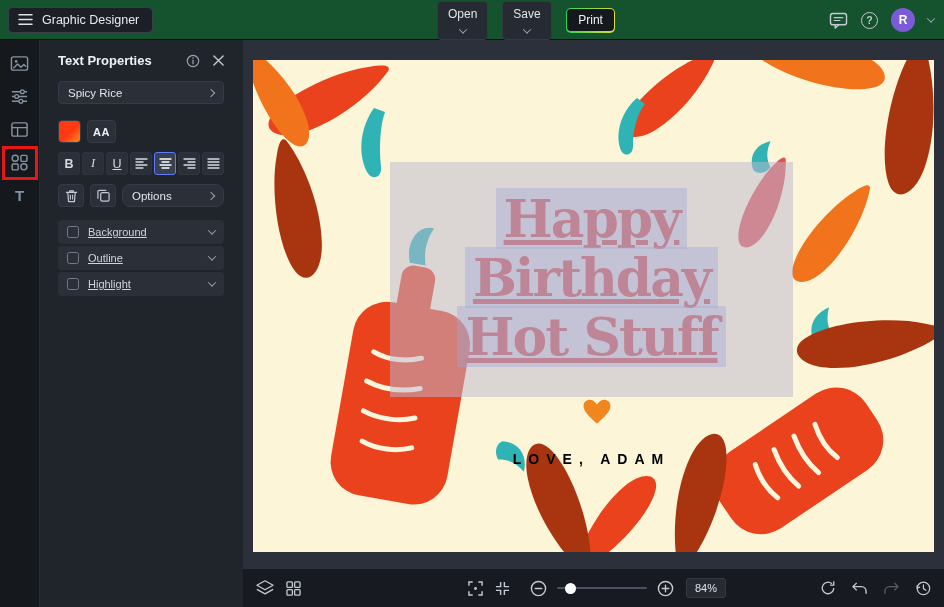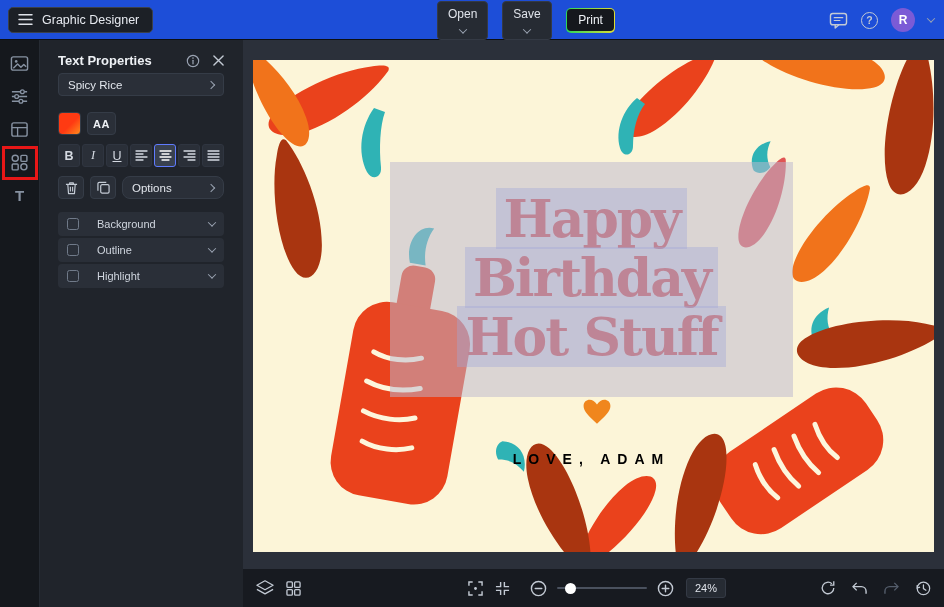--- a/index.html
+++ b/index.html
@@ -1,20 +1,20 @@
 <!DOCTYPE html>
 <html><head>
 <meta charset="utf-8">
 <style>
   * { margin:0; padding:0; box-sizing:border-box; }
   html,body { width:944px; height:607px; overflow:hidden; }
   body { font-family:"Liberation Sans", sans-serif; background:#2b303a; color:#e7eaf0; position:relative; }
 
   
-  .topbar { height:40px; background:#1d4ed8; display:flex; align-items:center; position:relative; border-bottom:1px solid #0d0f12; }
+  .topbar { height:40px; background:#14532d; display:flex; align-items:center; position:relative; border-bottom:1px solid #0d0f12; }
   .app-badge { display:flex; align-items:center; gap:9px; margin-left:8px; padding:5px 13px 5px 9px; border:1px solid #3a4049; border-radius:5px; background:#1c2026; cursor:pointer; }
   .app-title { font-size:12.5px; color:#e7eaf0; }
   .center-actions { position:absolute; left:437px; top:0; height:40px; display:flex; align-items:center; gap:14px; }
   .btn { background:#262b33; border:1px solid #343a45; border-radius:4px; color:#dfe3ea; font-size:12px; padding:5px 10px; display:flex; gap:7px; align-items:center; cursor:pointer;flex-direction:column; }
   .print-btn { border:none; border-radius:5px; padding:1.5px; background:linear-gradient(90deg,#2bd65a,#dedd35); }
   .print-btn .inner { background:#15181d; border-radius:4px; padding:4px 11px; font-size:12px; color:#eef2f6; }
   .right-icons { position:absolute; right:10px; top:0; height:40px; display:flex; align-items:center; gap:13px; }
   .avatar { width:24px; height:24px; border-radius:50%; background:#7b5bd6; color:#fff; font-size:12px; font-weight:bold; display:flex; align-items:center; justify-content:center; cursor:pointer; }
   .help-circle { width:17px; height:17px; border:1.5px solid #c3cad4; border-radius:50%; font-size:10.5px; color:#c3cad4; display:flex; align-items:center; justify-content:center; font-weight:bold; cursor:pointer; }
 
@@ -26,52 +26,52 @@
 
   
   .main { display:flex; height:567px; }
 
   .rail { width:40px; background:#15181d; display:flex; flex-direction:column; align-items:center; padding-top:13px; gap:13px; position:relative; border-right:1px solid #262b33; }
   .ricon { width:20px; height:20px; color:#8792a2; display:flex; align-items:center; justify-content:center; cursor:pointer; }
   .ricon span { font-size:15px; font-weight:bold; color:#8792a2; }
   .annotation { position:absolute; left:2px; top:106px; width:36px; height:34px; border:3px solid #e81717; pointer-events:none; }
 
   .panel { width:203px; background:#20242b; padding:13px 19px 0 18px; }
-  .panel-title-row { display:flex; align-items:center; margin-bottom:5px; }
+  .panel-title-row { display:flex; align-items:center; margin-bottom:13px; }
   .panel-title { font-size:13px; font-weight:bold; color:#eef1f5; }
   .p-ico { margin-left:auto; cursor:pointer; display:flex; }
   .p-ico.close { margin-left:13px; }
   .row-btn { height:23px; background:#2a2f38; border:1px solid #353c47; border-radius:4px; display:flex; align-items:center; padding:0 9px; font-size:11.5px; color:#e2e6ec; margin-bottom:16px; cursor:pointer; }
   .font-row { justify-content:space-between; }
   .size-row { display:flex; gap:6px; margin-bottom:9px; }
   .size-input { width:102px; background:#2a2f38; border:1px solid #353c47; border-radius:4px; height:23px; display:flex; align-items:center; justify-content:flex-end; gap:4px; padding:0 5px; font-size:12px; cursor:text; }
   .size-unit { color:#8b94a3; font-size:11px; }
   .stepper { display:flex; flex-direction:column; gap:2px; cursor:pointer; }
   .swatch { width:23px; height:23px; border-radius:4px; border:1px solid #353c47; background:linear-gradient(135deg,#ff3a12 55%,#ff8c1e); cursor:pointer; }
   .case-btn { width:29px; height:23px; background:#2a2f38; border:1px solid #353c47; border-radius:4px; color:#eef1f5; display:flex; align-items:center; justify-content:center; font-size:11px; font-weight:bold; cursor:pointer; letter-spacing:.5px; }
   .format-row { display:flex; gap:2px; margin-bottom:9px; }
   .fmt { flex:1; height:23px; background:#2a2f38; border:1px solid #2f3540; border-radius:3px; display:flex; align-items:center; justify-content:center; color:#d5dae2; font-size:12.5px; cursor:pointer; }
   .fmt.active { background:#39414f; border-color:#5f7bff; color:#fff; }
   .fmt .b { font-weight:bold; }
   .fmt .i { font-style:italic; font-family:"Liberation Serif", serif; }
   .fmt .u { text-decoration:underline; }
   .actions-row { display:flex; gap:6px; margin-bottom:13px; }
   .sq-btn { width:26px; height:23px; background:#2a2f38; border:1px solid #353c47; border-radius:4px; display:flex; align-items:center; justify-content:center; cursor:pointer; }
   .options-btn { flex:1; height:23px; background:#2a2f38; border:1px solid #353c47; border-radius:8px; display:flex; align-items:center; justify-content:space-between; padding:0 9px; font-size:11.5px; color:#e2e6ec; cursor:pointer; }
-  .toggle-row { height:24px; background:#2a2f38; border-radius:4px; display:flex; align-items:center; gap:18px; padding:0 9px; margin-bottom:2px; font-size:11px; color:#cfd5de; cursor:pointer; }
+  .toggle-row { height:24px; background:#2a2f38; border-radius:4px; display:flex; align-items:center; gap:9px; padding:0 9px; margin-bottom:2px; font-size:11px; color:#cfd5de; cursor:pointer;text-decoration:underline; }
   .checkbox { width:12px; height:12px; border:1.2px solid #707a89; border-radius:2.5px; background:transparent; cursor:pointer; }
   .toggle-row .chev-d { margin-left:auto; }
 
   
   .canvas-area { flex:1; display:flex; flex-direction:column; background:#2b303a; }
   .canvas-wrap { flex:1; padding:20px 10px 17px 10px; }
   .canvas { width:681px; height:492px; position:relative; background:#fcf5d8; overflow:hidden; cursor:default; }
   .deco { position:absolute; left:0; top:0; }
   .card-text { position:absolute; left:137px; top:102px; width:403px; height:235px; padding-top:27px; text-align:center; font-family:"DejaVu Serif", serif; font-weight:bold; font-size:52px; line-height:59px; color:#c14f58; letter-spacing:-2px; }
-  .card-text .hl { background:rgba(132,148,224,0.38); padding:0 8px; }
+  .card-text .hl { background:rgba(132,148,224,0.38); padding:0 8px;text-decoration:underline; }
   .selection-overlay { position:absolute; left:137px; top:102px; width:403px; height:235px; background:rgba(187,185,207,0.52); }
   .heart { position:absolute; left:330px; top:339px; }
   .signature { position:absolute; left:137px; top:391px; width:403px; text-align:center; font-size:14px; font-weight:bold; letter-spacing:7px; color:#000000; }
 
   
   .bottombar { height:38px; background:#171a20; display:flex; align-items:center; position:relative; }
   .bb-left { display:flex; align-items:center; gap:12px; margin-left:13px; }
   .bb-center { position:absolute; left:225px; top:0; height:38px; display:flex; align-items:center; }
   .bicon { color:#c3cad4; display:flex; align-items:center; justify-content:center; cursor:pointer; }
   .bicon.dim { color:#545d6b; }
@@ -375,21 +375,21 @@
         </span>
         <span class="zoom-slider g10">
           <span class="knob"></span>
         </span>
         <span class="bicon g12">
           <svg width="17" height="17" viewBox="0 0 18 18">
               <circle cx="9" cy="9" r="7.5" fill="none" stroke="currentColor" stroke-width="1.5"></circle>
               <path d="M5.5 9h7M9 5.5v7" stroke="currentColor" stroke-width="1.5" stroke-linecap="round"></path>
             </svg>
         </span>
-        <span class="zoom-badge">24%</span>
+        <span class="zoom-badge">84%</span>
       </div>
 
       <div class="bb-right">
         <span class="bicon">
           <svg width="16" height="16" viewBox="0 0 18 18">
               <path d="M15.5 9a6.5 6.5 0 1 1-2.1-4.8" fill="none" stroke="currentColor" stroke-width="1.5"></path>
               <path d="M15.5 1.5v4.2h-4.2" fill="none" stroke="currentColor" stroke-width="1.5"></path>
             </svg>
         </span>
         <span class="bicon">

